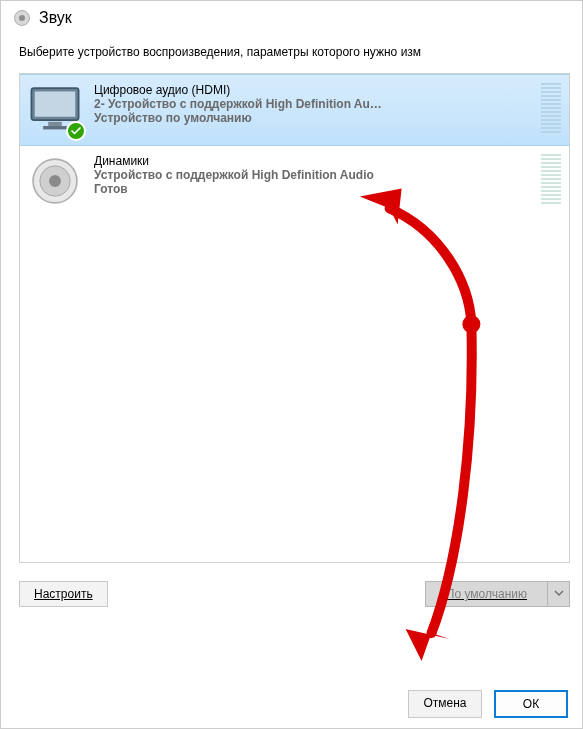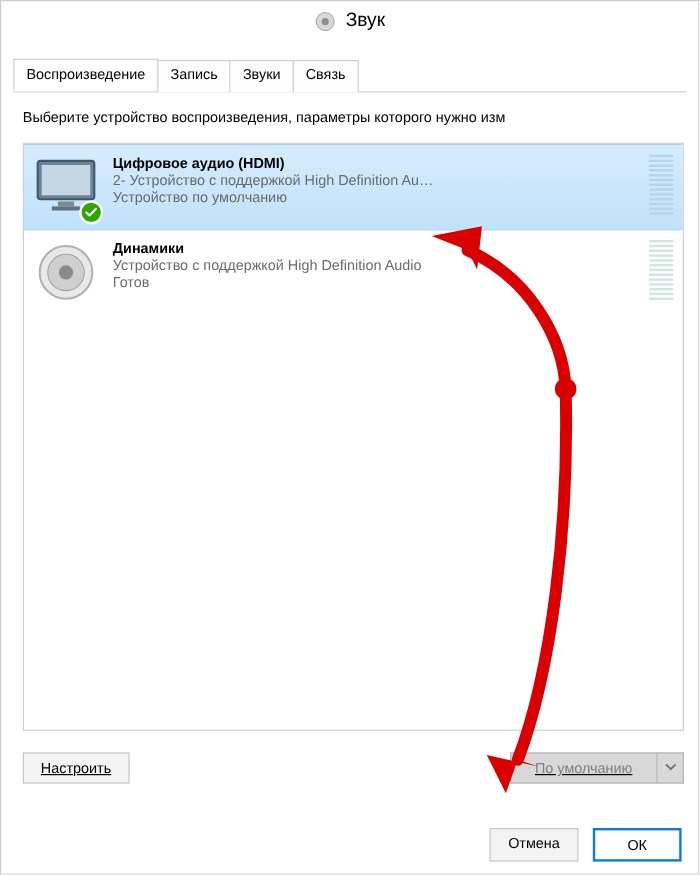--- a/index.html
+++ b/index.html
@@ -9,21 +9,20 @@
   height: 729px;
   background: #fff;
   position: relative;
   overflow: hidden;
   border: 1px solid #ccc;
 }
 .title-bar {
   display: flex;
   align-items: center;
   padding: 8px 12px 4px 12px;
-  justify-content: center;
 }
 .title-bar .ico {
   width: 18px; height: 18px;
   margin-right: 8px;
 }
 .title-bar .ico svg{width:100%;height:100%;}
 .title-bar .txt {
   font-size: 16px;
 }
 .tabs {
@@ -79,27 +78,28 @@
   height: 54px;
   margin-right: 12px;
   flex-shrink: 0;
   position: relative;
 }
 .dev-lines {
   flex: 1 1 auto;
   min-width:0;
 }
 .dev-title {
-  font-weight: bold;
+  font-weight: normal;
 }
 .dev-sub {
   color: #6a6a6a;
   white-space: nowrap;
   overflow: hidden;
   text-overflow: ellipsis;
+  font-weight: bold;
 }
 .level-meter{
   width:20px;
   height:50px;
   margin-left:6px;
   flex-shrink:0;
 }
 .level-meter div{
   height:2px;
   margin-bottom:2px;
@@ -177,26 +177,20 @@
   <div class="title-bar">
     <span class="ico">
       <svg viewBox="0 0 24 24">
           <circle cx="12" cy="12" r="10" fill="#d8d8d8" stroke="#9a9a9a"></circle>
           <circle cx="12" cy="12" r="4" fill="#8e8e8e"></circle>
         </svg>
     </span>
     <span class="txt">Звук</span>
   </div>
 
-  <div class="tabs">
-    <div class="tab active">Воспроизведение</div>
-    <div class="tab">Запись</div>
-    <div class="tab">Звуки</div>
-    <div class="tab">Связь</div>
-  </div>
 
   <div class="body">
     <div class="instr">Выберите устройство воспроизведения, параметры которого нужно изм</div>
 
     <div class="device-list">
 
       <div class="device selected">
         <div class="dev-icon">
           <svg viewBox="0 0 64 64" width="54" height="54">
             <rect x="4" y="6" width="56" height="38" rx="3" fill="#6a8196" stroke="#3f5868" stroke-width="2"></rect>

